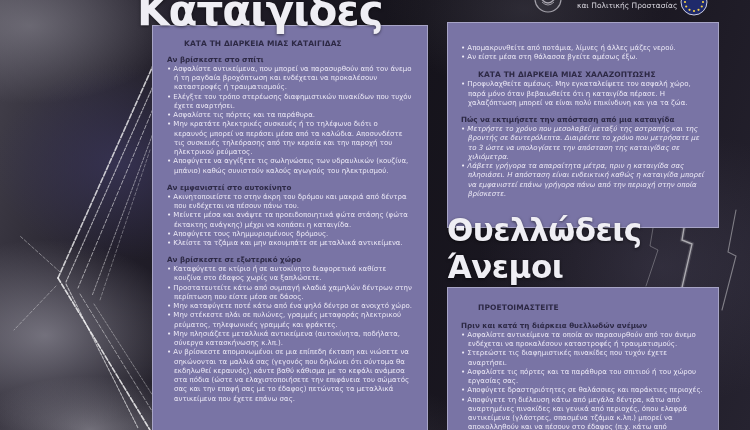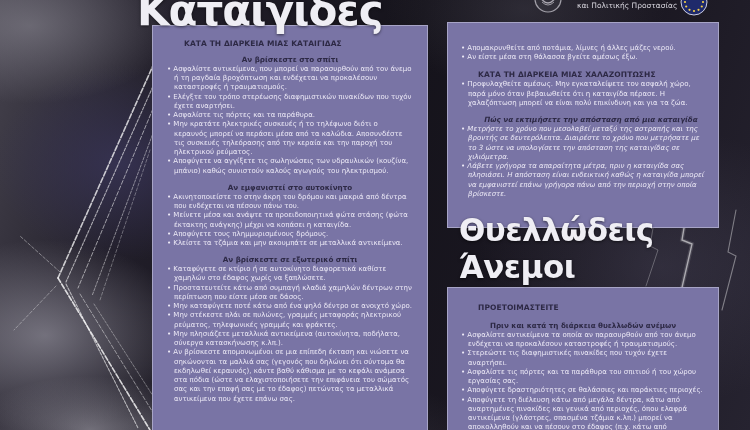--- a/index.html
+++ b/index.html
@@ -24,36 +24,36 @@
     position:absolute;background:#7974a5;border:1px solid #a7a4c6;
     box-sizing:border-box;z-index:2;color:#ece9f6;
   }
   .panel-left{left:152px;top:25px;width:276px;height:416px;padding:13px 14px;}
   .panel-rt{left:447px;top:22px;width:272px;height:206px;padding:21px 13px 8px;}
   .panel-rb{left:447px;top:287px;width:272px;height:154px;padding:15px 13px 8px;}
   .panel h2{
     margin:0 0 1px 17px;font-size:7.5px;font-weight:bold;color:#2d2945;letter-spacing:.1px;
   }
   .panel h3{
-    margin:7px 0 1px 0;font-size:7.2px;font-weight:bold;color:#2d2945;text-align:center;
+    margin:7px 0 1px 0;font-size:7.2px;font-weight:bold;color:#2d2945;
   }
   .panel ul{margin:0;padding:0;list-style:none;}
   .panel li{
     font-size:7px;line-height:1.32;margin:0;padding-left:7px;text-indent:-7px;
   }
   .panel li::before{content:"• ";}
-  .italic-block h3{font-style:italic;margin-left:16px;}
+  .italic-block h3{}
   .italic-block li{font-style:italic;}
   .big-title{
     position:absolute;color:#efeef4;font-weight:bold;z-index:5;margin:0;
     text-shadow:0 1px 3px rgba(0,0,0,.55);
   }
   .title-storm{left:137px;top:-14px;font-size:42px;letter-spacing:-1px;}
   .title-winds{left:447px;top:212px;font-size:31px;line-height:37px;letter-spacing:-.5px;}
-  .title-winds span{display:block;margin-left:12px;}
+  .title-winds span{display:block;}
   .header-logos{position:absolute;left:530px;top:0;width:190px;height:20px;z-index:3;text-align:right;}
   .org-text{
     position:absolute;left:47px;top:1px;font-size:7.5px;color:#d9d7df;white-space:nowrap;
   }
   .emblem{position:absolute;left:2px;top:-17px;}
   .euflag{position:absolute;left:149px;top:-13px;}
 </style>
 </head>
 <body>
 
@@ -145,24 +145,24 @@
 
               <li>Μείνετε μέσα και ανάψτε τα προειδοποιητικά φώτα στάσης (φώτα έκτακτης ανάγκης) μέχρι να κοπάσει η καταιγίδα.</li>
 
               <li>Αποφύγετε τους πλημμυρισμένους δρόμους.</li>
 
               <li>Κλείστε τα τζάμια και μην ακουμπάτε σε μεταλλικά αντικείμενα.</li>
             </ul>
         </div>
 
         <div class="section">
-          <h3>Αν βρίσκεστε σε εξωτερικό σπίτι</h3>
+          <h3>Αν βρίσκεστε σε εξωτερικό χώρο</h3>
           <ul>
 
-              <li>Καταφύγετε σε κτίριο ή σε αυτοκίνητο διαφορετικά καθίστε χαμηλών στο έδαφος  χωρίς να ξαπλώσετε.</li>
+              <li>Καταφύγετε σε κτίριο ή σε αυτοκίνητο διαφορετικά καθίστε κουζίνα στο έδαφος  χωρίς να ξαπλώσετε.</li>
 
               <li>Προστατευτείτε κάτω από συμπαγή κλαδιά χαμηλών δέντρων στην περίπτωση που είστε μέσα σε δάσος.</li>
 
               <li>Μην καταφύγετε ποτέ κάτω από ένα ψηλό δέντρο σε ανοιχτό χώρο.</li>
 
 
               <li>Μην στέκεστε πλάι σε πυλώνες, γραμμές μεταφοράς ηλεκτρικού ρεύματος, τηλεφωνικές γραμμές και φράκτες.</li>
 
               <li>Μην πλησιάζετε μεταλλικά αντικείμενα (αυτοκίνητα, ποδήλατα, σύνεργα κατασκήνωσης κ.λπ.).</li>
 

